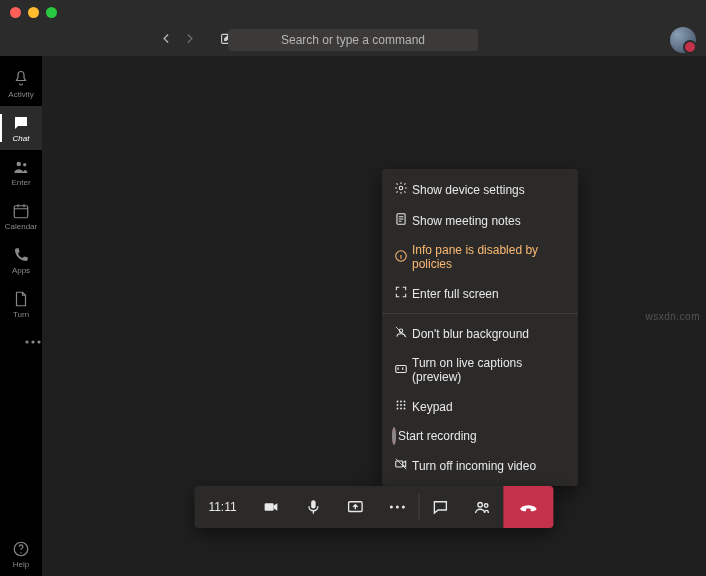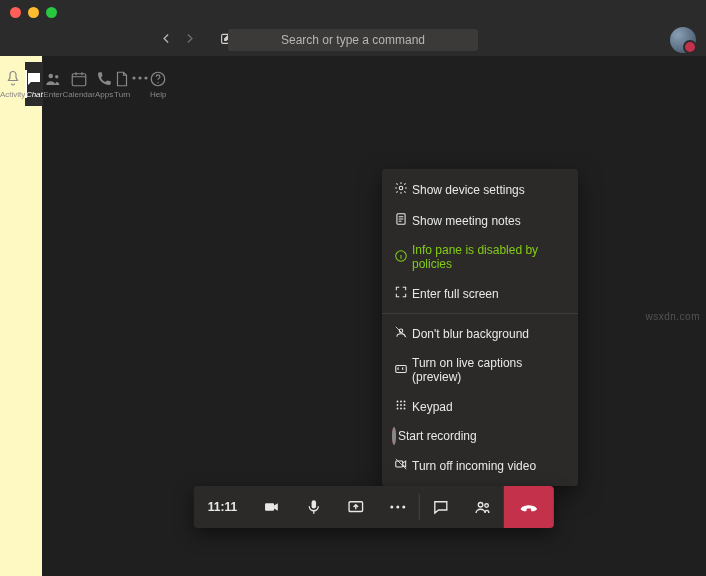--- a/index.html
+++ b/index.html
@@ -30,22 +30,22 @@
     position:relative;
   }
   .avatar::after{
     content:""; position:absolute; right:-1px; bottom:-1px;
     width:10px; height:10px; border-radius:50%;
     background:#c4314b; border:2px solid #2b2b2b;
   }
   
   .main { display:flex; height: calc(576px - 24px - 32px); }
   .sidebar {
-    width:42px; background:#fef9c3; display:flex; flex-direction:row;
-    align-items:flex-start; padding-top:6px;
+    width:42px; background:#000000; display:flex; flex-direction:column;
+    align-items:flex-end; padding-top:6px;
   }
   .side-item {
     width:42px; height:44px; display:flex; flex-direction:column;
     align-items:center; justify-content:center; gap:2px;
     color:#8a8886; font-size:8px; cursor:pointer; position:relative;
   }
   .side-item.active { background:#2b2b2b; color:#fff;font-style:italic; }
   .side-item.active::before {
     content:""; position:absolute; left:0; top:8px; bottom:8px; width:2px;
     background:#fff;
@@ -73,31 +73,31 @@
   .context-menu {
     position:absolute; right:128px; bottom:90px;
     width:196px; background:#2b2a29; border-radius:3px;
     box-shadow: 0 8px 22px rgba(0,0,0,0.5);
     padding:5px 0; font-size:12px; color:#e8e8e8;
   }
   .menu-item {
     display:flex; align-items:center; gap:4px;
     padding:7px 12px; cursor:pointer;
   }
-  .menu-item.disabled { color:#84cc16; cursor:default; }
+  .menu-item.disabled { color:#fdba74; cursor:default; }
   .menu-item svg { width:14px; height:14px; flex-shrink:0; }
   .menu-sep { height:1px; background:#3e3d3c; margin:4px 0; }
   .rec-dot { width:11px;height:11px;border-radius:50%; background:#c4314b; border:2px solid #888; box-sizing:content-box; margin:-2px; }
   
   .call-bar {
     position:absolute; left:50%; transform:translateX(-50%);
     bottom:48px; height:42px;
     background:#2b2a29; border-radius:4px;
     box-shadow: 0 6px 18px rgba(0,0,0,0.5);
-    display:flex; align-items:stretch;font-weight:bold;
+    display:flex; align-items:stretch;
   }
   .call-time {
     display:flex; align-items:center; padding:0 14px;
     color:#e8e8e8; font-size:12px;
   }
   .call-btn {
     width:42px; display:flex; align-items:center; justify-content:center;
     cursor:pointer; color:#e8e8e8;
   }
   .call-btn svg { width:18px; height:18px; }

